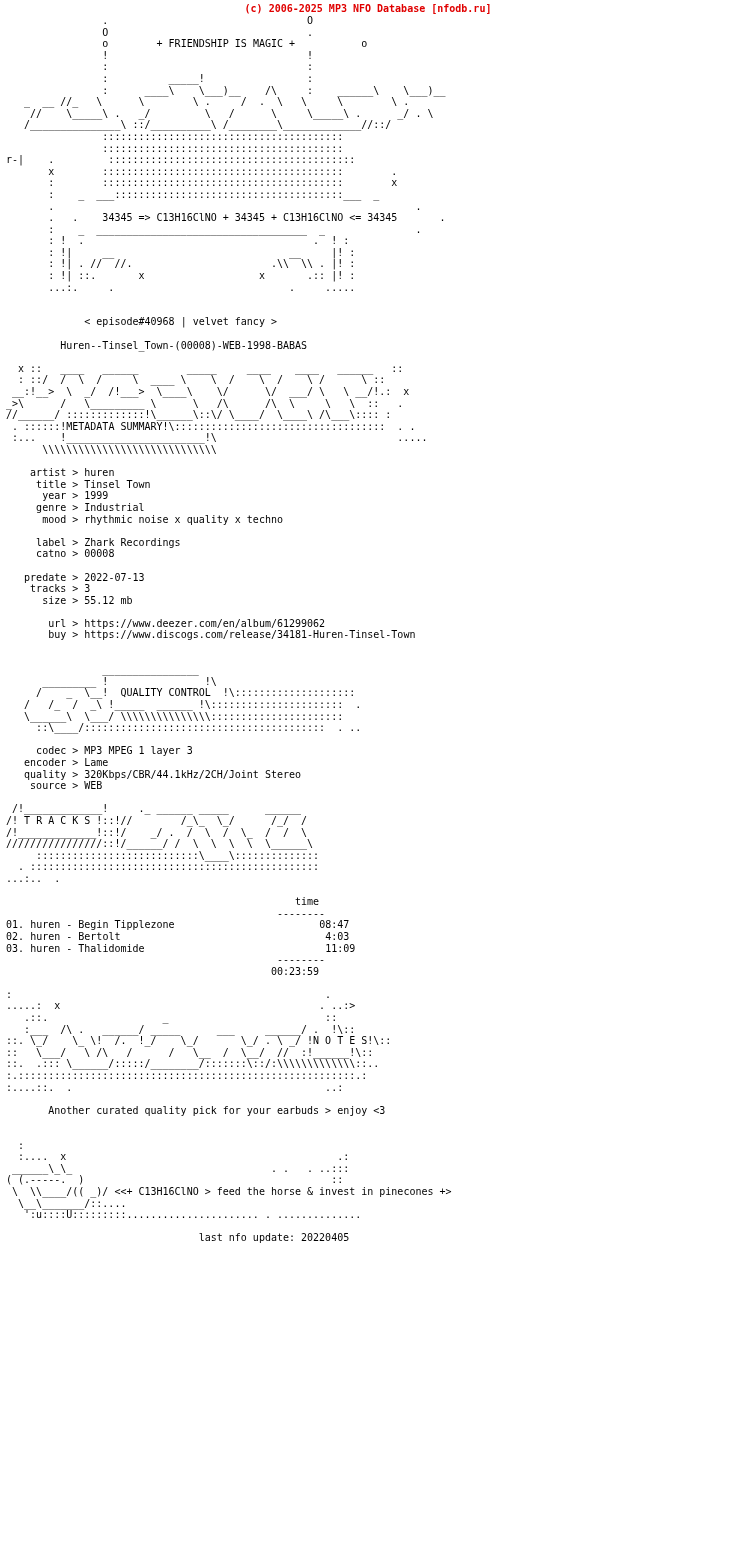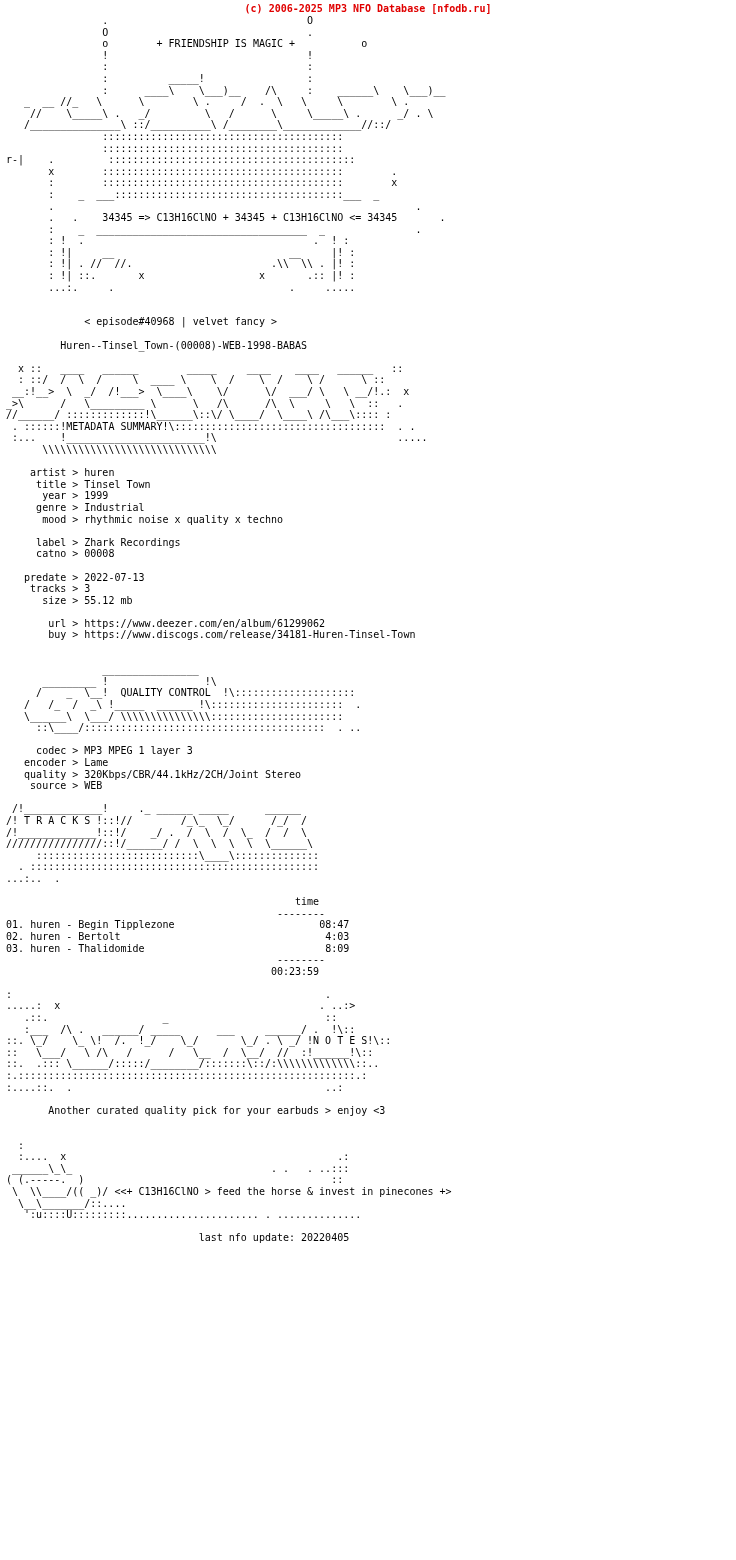--- a/index.html
+++ b/index.html
@@ -115,21 +115,21 @@
  /!_____________!::!/    _/ .  /  \  /  \_  /  /  \
  ////////////////::!/______/ /  \  \  \  \  \______\
       :::::::::::::::::::::::::::\____\::::::::::::::
    . ::::::::::::::::::::::::::::::::::::::::::::::::
  ...:..  .
 </span>
 <span>                                                 <span>time</span>
                                               <span>--------</span></span>
 <span> <span>01.</span> <span>huren</span> - <span>Begin Tipplezone</span>                        <span>08:47</span></span>
 <span> <span>02.</span> <span>huren</span> - <span>Bertolt</span>                                  <span>4:03</span></span>
-<span> <span>03.</span> <span>huren</span> - <span>Thalidomide</span>                              <span>8:09</span></span>
+<span> <span>03.</span> <span>huren</span> - <span>Thalidomide</span>                              <span>11:09</span></span>
 <span>                                              <span>--------</span>
                                              <span>00:23:59</span></span>
 
 <span> :                                                    .
  .....:  x                                           . ..:&gt;
     .::.                   _                          ::
     :___  /\ .   ______/ _____      ___     ______/ .  !\::
  ::. \_/    \_ \!  /.  !_/    \_/       \_/ . \ _/ !<span>N O T E S</span>!\::
  ::   \___/   \ /\   /      /   \__  /  \__/  //  :!______!\::
  ::.  .::: \______/:::::/________/:::::::\::/:\\\\\\\\\\\\\::..

